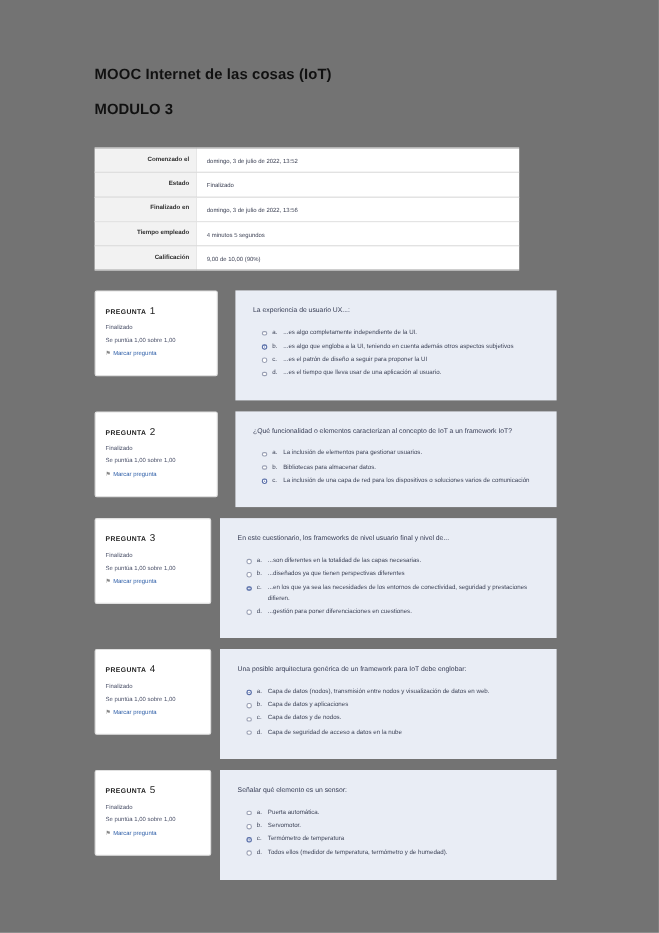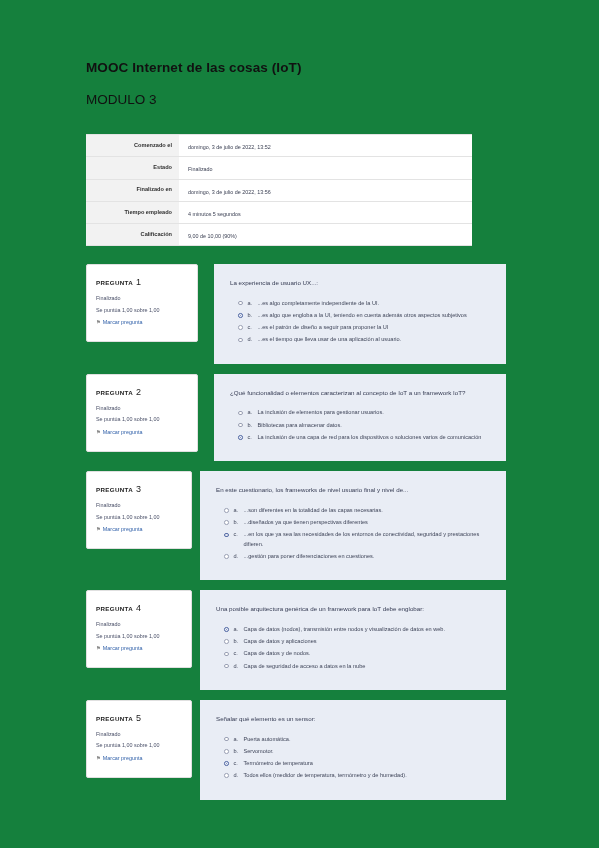--- a/index.html
+++ b/index.html
@@ -14,41 +14,41 @@
     font-family: "Liberation Sans", sans-serif;
     color: #2b2b2b;
     position: relative;
     overflow: hidden;
   }
   .page {
     position: absolute;
     left: 0; top: 0;
     width: 599px;
     height: 848px;
-    background: #15803d;
+    background: #737373;
   }
   .content {
     position: absolute;
     left: 86px;
     top: 60px;
     width: 420px;
   }
 
   
   .doc-title {
     font-size: 13.5px;
     font-weight: bold;
     color: #111;
     letter-spacing: 0.1px;
     margin: 0 0 16px 0;
     line-height: 1.2;
   }
   .doc-subtitle {
     font-size: 13.5px;
-    font-weight: normal;
+    font-weight: bold;
     color: #111;
     margin: 0 0 26px 0;
     line-height: 1.2;
   }
 
   
   .summary {
     width: 386px;
     border-collapse: collapse;
     margin-bottom: 18px;

